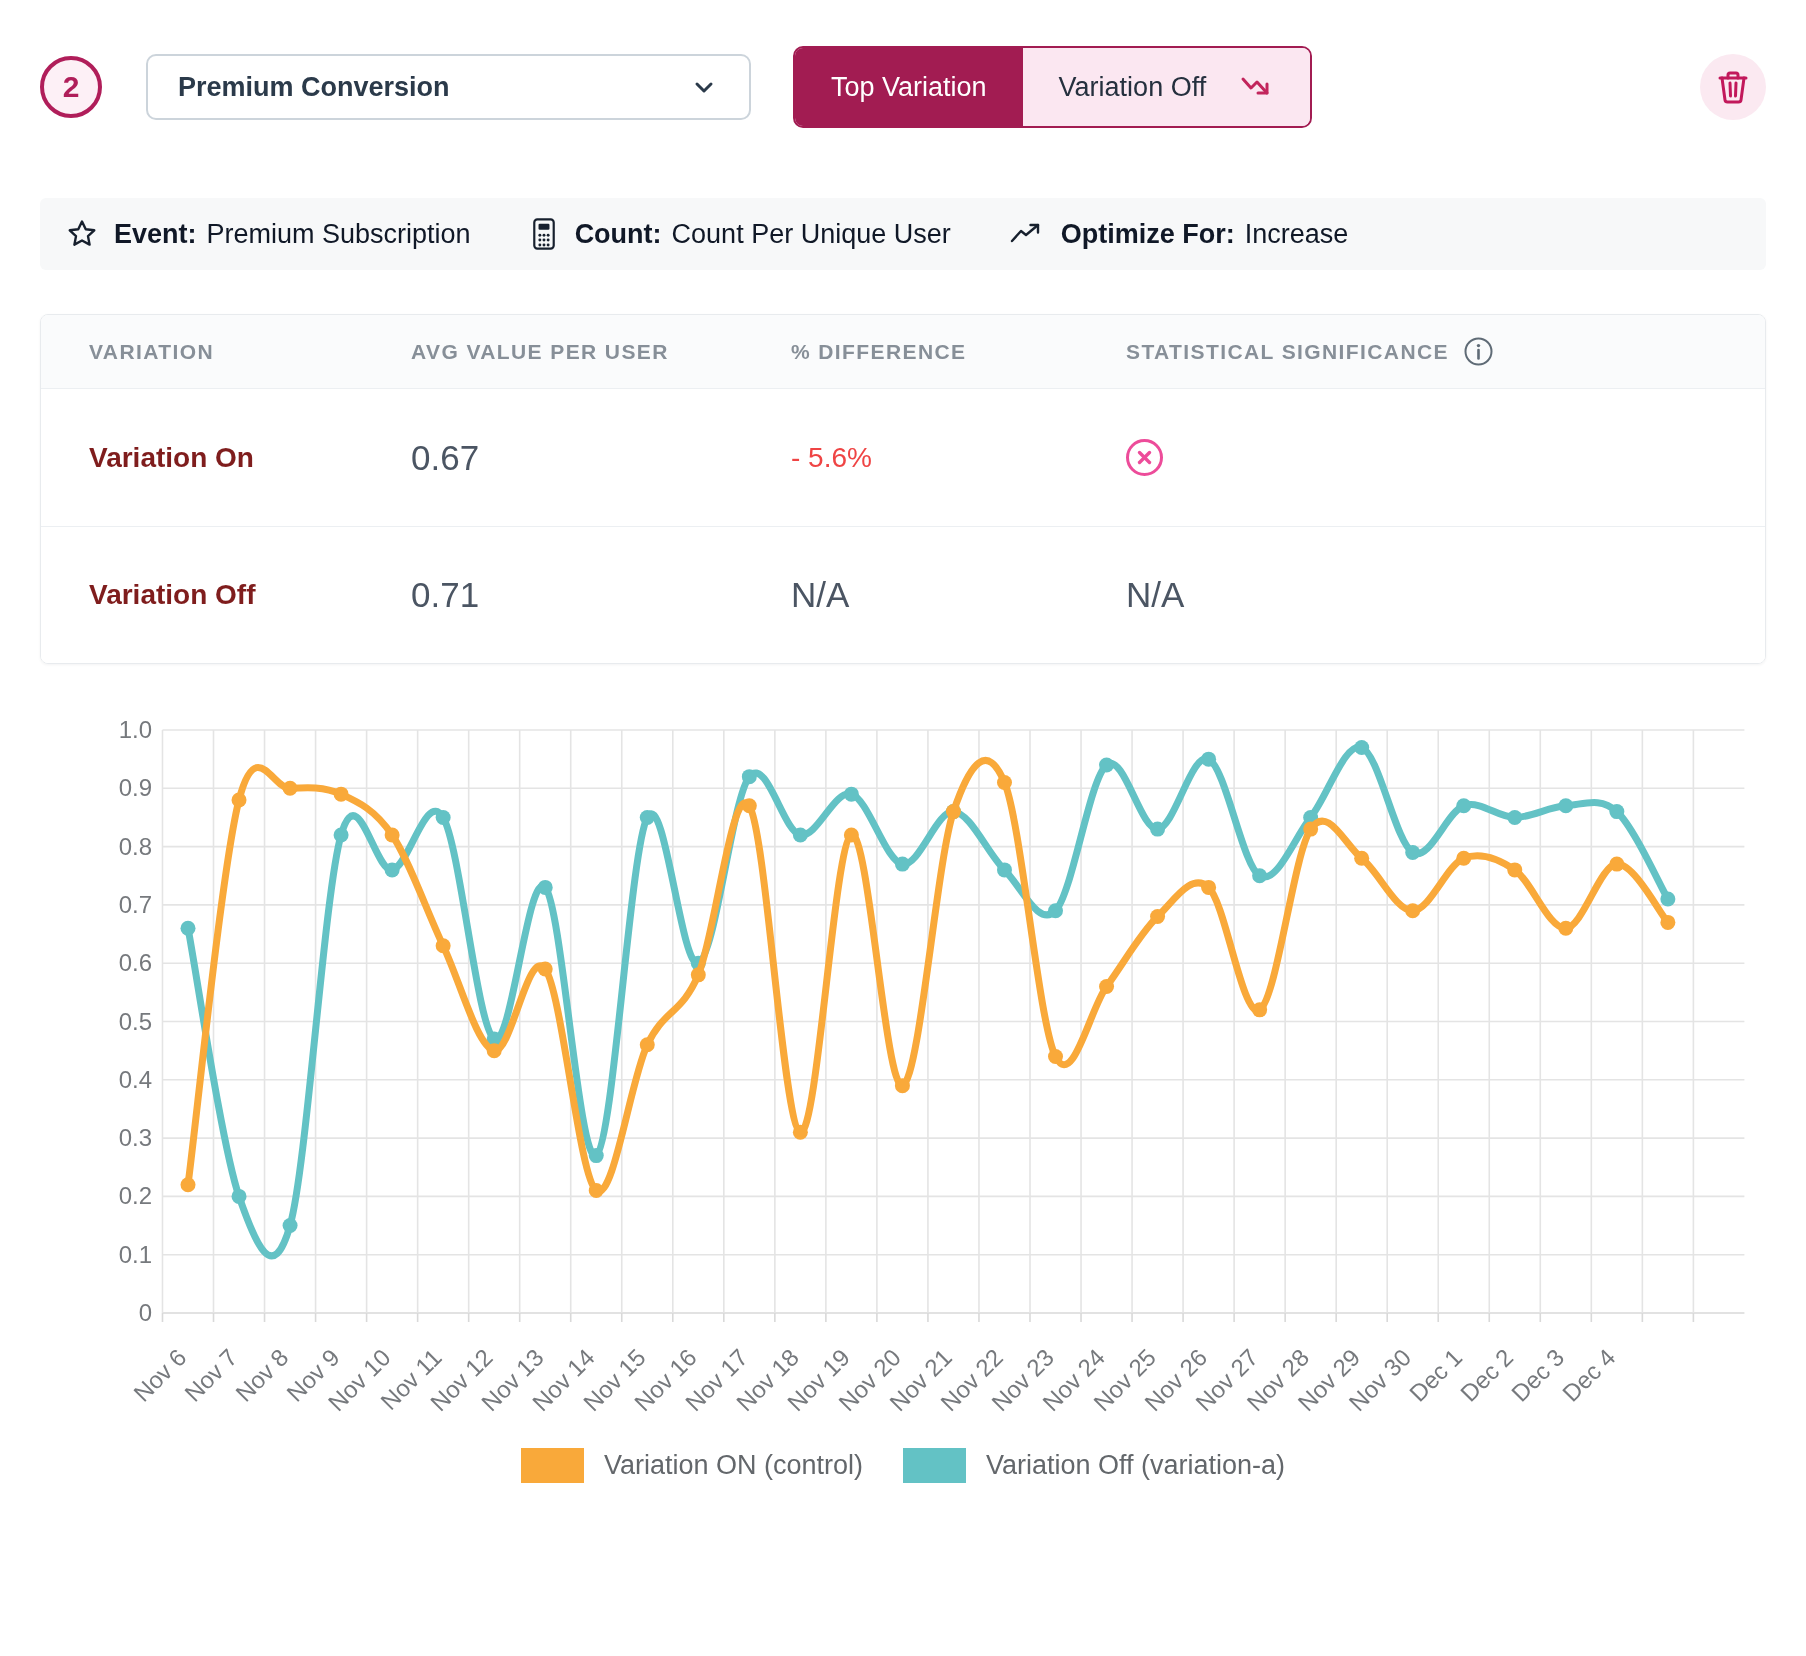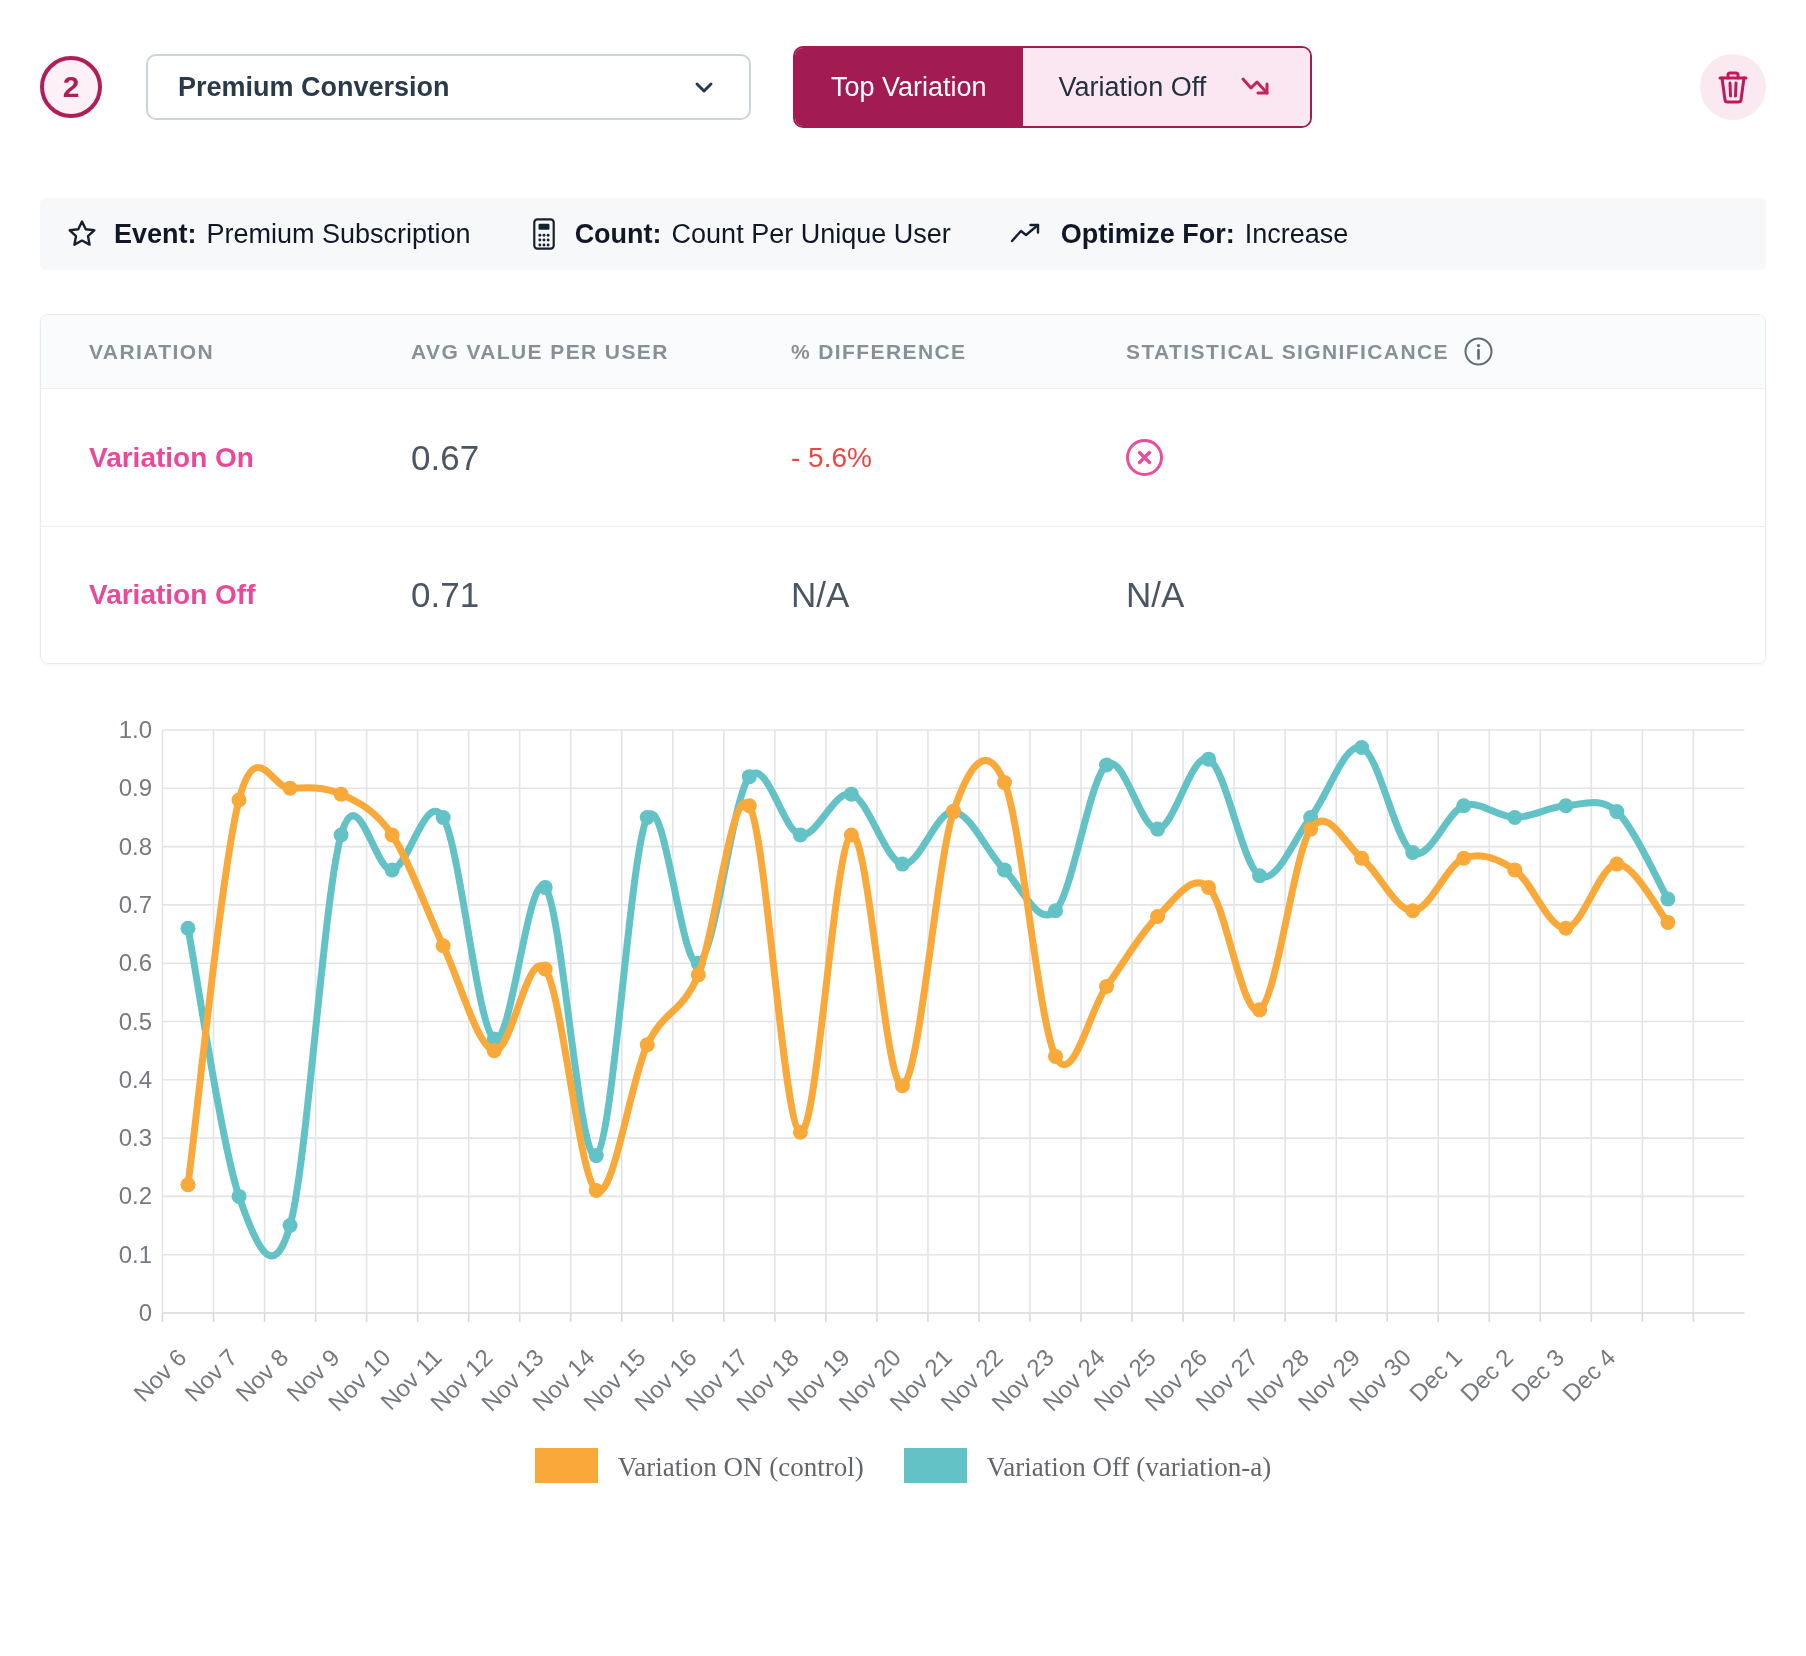--- a/index.html
+++ b/index.html
@@ -62,39 +62,39 @@
     box-shadow:0 1px 3px rgba(16,24,40,.05); overflow:hidden;
   }
   .t-row { display:grid; grid-template-columns:322px 380px 335px 1fr; align-items:center; padding-left:48px; }
   .t-head { background:#fafbfc; height:74px; border-bottom:1px solid #eceff2; }
   .t-head .th {
     font-size:21px; letter-spacing:1.4px; font-weight:bold;
     color:#878f98; text-transform:uppercase; display:flex; align-items:center;
   }
   .t-body-row { height:137px; background:#fff; }
   .t-body-row + .t-body-row { border-top:1px solid #eceff2; }
-  .cell-var { font-size:28px; font-weight:bold; color:#ec4899; }
+  .cell-var { font-size:28px; font-weight:bold; color:#7f1d1d; }
   .cell-val { font-size:35px; color:#4b5563; }
   .cell-diff-neg { font-size:28px; color:#ef4444; }
   .sig-icon {
     width:37px; height:37px; border-radius:50%;
     border:3px solid #ed4c9a; display:flex; align-items:center; justify-content:center;
   }
   .info-circle { margin-left:14px; display:flex; }
 
   
   .section-head { margin-top:88px; display:flex; align-items:center; }
   .section-title { font-size:31px; color:#2f3b4c; font-weight:500; white-space:nowrap; }
   .section-rule { flex:1; height:2px; background:#e8eaed; margin-left:26px; }
 
   .chart-wrap { margin-top:16px; }
   svg text { font-family:"Liberation Sans","DejaVu Sans",sans-serif; }
 
   .legend { display:flex; justify-content:center; align-items:center; margin-top:4px; }
-  .legend-item { display:flex; align-items:flex-end; margin:0 20px; cursor:pointer;font-family:Liberation Serif, serif; }
+  .legend-item { display:flex; align-items:center; margin:0 20px; cursor:pointer; }
   .legend-chip { width:63px; height:35px; margin-right:20px; }
   .legend-label { font-size:27px; color:#63676b; }
 </style>
 </head>
 <body>
 
 <div class="page">
 
   <div class="toolbar">
     <div class="step-badge">2</div>

